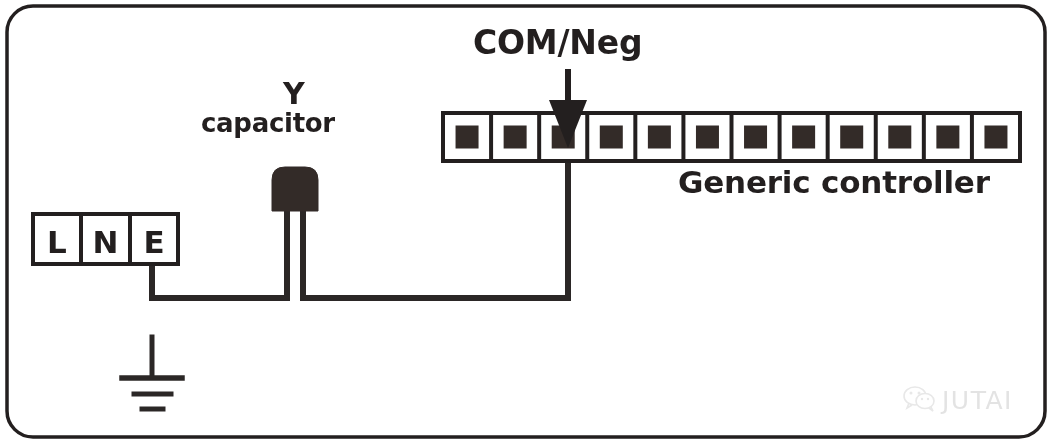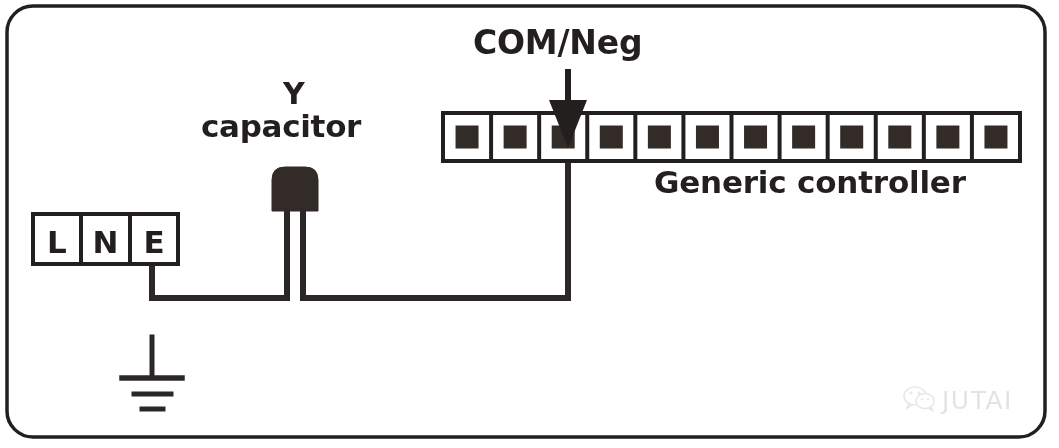--- a/index.html
+++ b/index.html
@@ -42,25 +42,25 @@
     letter-spacing: -0.2px;
   }
   #label-y {
     left: 283px;
     top: 78px;
     font-size: 30px;
   }
   #label-capacitor {
     left: 201px;
     top: 110px;
-    font-size: 31px;
+    font-size: 26px;
     letter-spacing: -0.3px;
   }
   #label-generic-controller {
-    left: 654px;
+    left: 678px;
     top: 166px;
     font-size: 31px;
     letter-spacing: -0.2px;
   }
   .terminal-letter {
     position: absolute;
     font-size: 31px;
     font-weight: bold;
     color: #231f1f;
     text-align: center;

